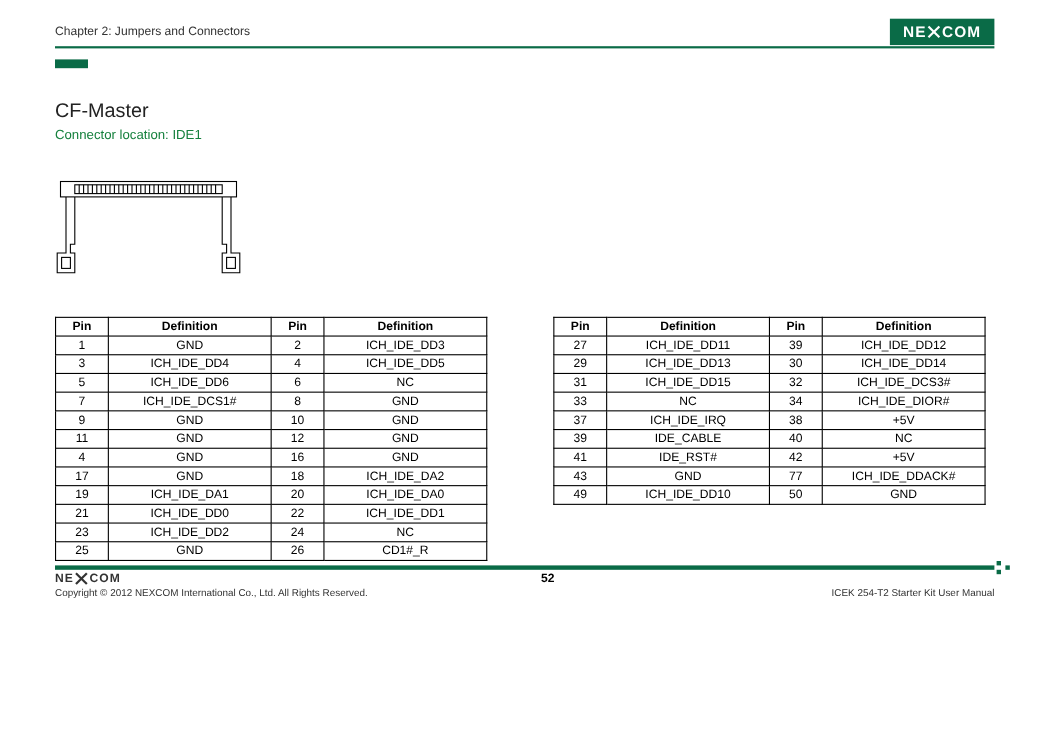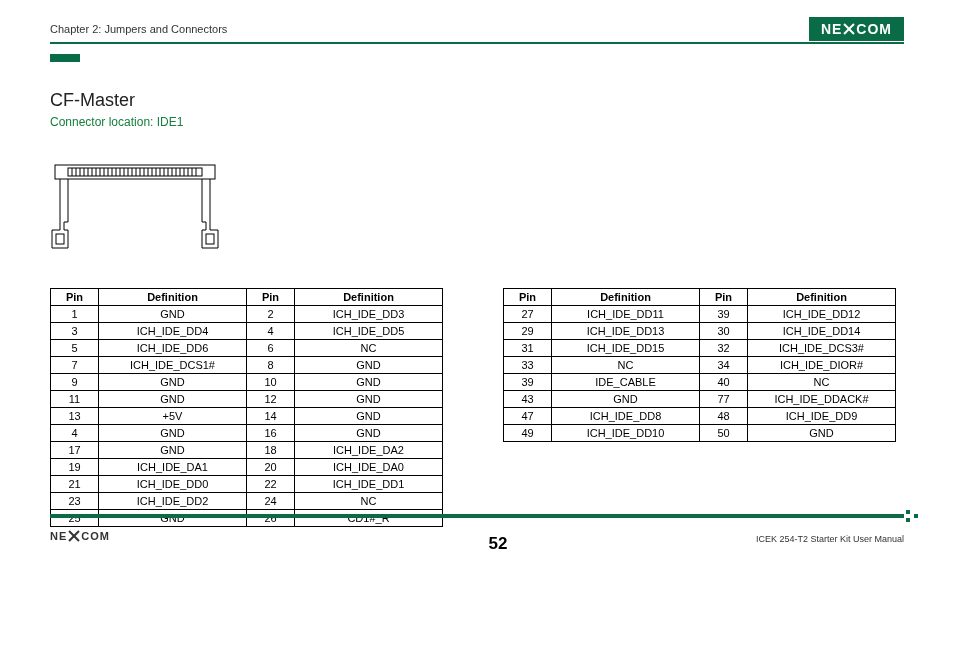--- a/index.html
+++ b/index.html
@@ -36,21 +36,21 @@
   .col-pin { width: 48px; }
   .col-def { width: 148px; }
 
   
   .footer-rule { position: absolute; bottom: 46px; left: 50px; right: 50px; height: 4px; background: #0a6b47; }
   .footer-rule::after { content:""; position:absolute; right:-6px; top:-4px; width:4px; height:4px; background:#0a6b47; box-shadow: 0 8px 0 #0a6b47, 8px 4px 0 #0a6b47; }
   .footer { position: absolute; bottom: 20px; left: 50px; right: 50px; display: flex; justify-content: space-between; align-items: flex-end; font-size: 9px; color: #333; }
   .footer-left { display:flex; flex-direction: column; }
   .footer-logo { background: none; color:#333; font-weight:bold; font-size:11px; letter-spacing:1px; display:flex; align-items:center; margin-bottom:2px;}
   .footer-logo .logo-x::before, .footer-logo .logo-x::after { background:#333; }
-  .page-number { font-size: 17px; font-weight: bold; color:#000; position: absolute; bottom: 10px; left: 0; right: 0; text-align: center; margin-left: 42px; }
+  .page-number { font-size: 11px; font-weight: bold; color:#000; position: absolute; bottom: 32px; left: 0; right: 0; text-align: center; margin-left: 42px; }
 </style>
 </head>
 <body>
 <div class="page">
 
   <div class="header">
     <div class="chapter">Chapter 2: Jumpers and Connectors</div>
     <div class="logo">
       <span>NE</span>
       <span class="logo-x"></span>
@@ -154,26 +154,20 @@
               <td class="col-pin">10</td>
               <td class="col-def">GND</td>
             </tr>
             <tr>
               <td class="col-pin">11</td>
               <td class="col-def">GND</td>
               <td class="col-pin">12</td>
               <td class="col-def">GND</td>
             </tr>
             <tr>
-              <td class="col-pin">13</td>
-              <td class="col-def">+5V</td>
-              <td class="col-pin">14</td>
-              <td class="col-def">GND</td>
-            </tr>
-            <tr>
               <td class="col-pin">4</td>
               <td class="col-def">GND</td>
               <td class="col-pin">16</td>
               <td class="col-def">GND</td>
             </tr>
             <tr>
               <td class="col-pin">17</td>
               <td class="col-def">GND</td>
               <td class="col-pin">18</td>
               <td class="col-def">ICH_IDE_DA2</td>
@@ -235,36 +229,42 @@
               <td class="col-pin">32</td>
               <td class="col-def">ICH_IDE_DCS3#</td>
             </tr>
             <tr>
               <td class="col-pin">33</td>
               <td class="col-def">NC</td>
               <td class="col-pin">34</td>
               <td class="col-def">ICH_IDE_DIOR#</td>
             </tr>
             <tr>
+              <td class="col-pin">37</td>
+              <td class="col-def">ICH_IDE_IRQ</td>
+              <td class="col-pin">38</td>
+              <td class="col-def">+5V</td>
+            </tr>
+            <tr>
               <td class="col-pin">39</td>
               <td class="col-def">IDE_CABLE</td>
               <td class="col-pin">40</td>
               <td class="col-def">NC</td>
             </tr>
             <tr>
+              <td class="col-pin">41</td>
+              <td class="col-def">IDE_RST#</td>
+              <td class="col-pin">42</td>
+              <td class="col-def">+5V</td>
+            </tr>
+            <tr>
               <td class="col-pin">43</td>
               <td class="col-def">GND</td>
               <td class="col-pin">77</td>
               <td class="col-def">ICH_IDE_DDACK#</td>
-            </tr>
-            <tr>
-              <td class="col-pin">47</td>
-              <td class="col-def">ICH_IDE_DD8</td>
-              <td class="col-pin">48</td>
-              <td class="col-def">ICH_IDE_DD9</td>
             </tr>
             <tr>
               <td class="col-pin">49</td>
               <td class="col-def">ICH_IDE_DD10</td>
               <td class="col-pin">50</td>
               <td class="col-def">GND</td>
             </tr>
           </tbody>
       </table>
     </div>
@@ -272,17 +272,18 @@
 
   <div class="footer-rule"></div>
   <div class="page-number">52</div>
   <div class="footer">
     <div class="footer-left">
       <div class="footer-logo">
         <span>NE</span>
         <span class="logo-x"></span>
         <span>COM</span>
       </div>
+      <div>Copyright © 2012 NEXCOM International Co., Ltd. All Rights Reserved.</div>
     </div>
     <div>ICEK 254-T2 Starter Kit User Manual</div>
   </div>
 
 </div>
 
 </body></html>

